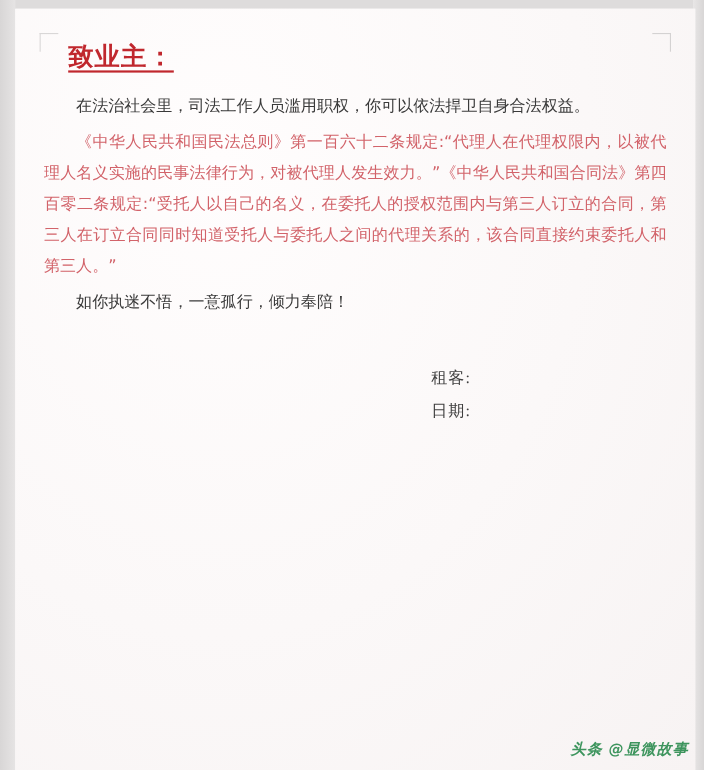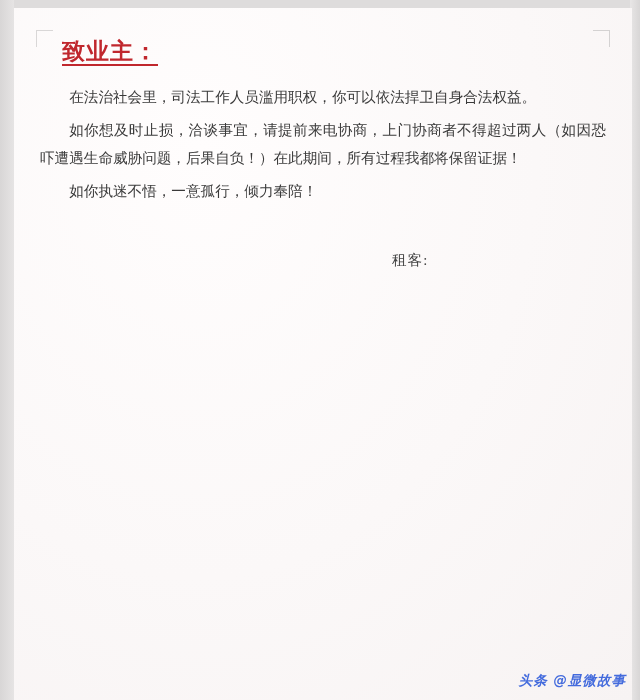--- a/index.html
+++ b/index.html
@@ -122,21 +122,21 @@
     color: #3f3f3f;
     font-family: Liberation Serif, serif;
   }
   .sign div { letter-spacing: 1px; }
 
   .watermark {
     position: absolute;
     right: 14px;
     bottom: 10px;
     font-size: 13.5px;
-    color: #1d4ed8;
+    color: #15803d;
     font-style: italic;
     font-weight: bold;
     letter-spacing: 1px;
     font-family: "DejaVu Sans", "Liberation Sans", sans-serif;
     opacity: 0.82;
   }
 </style>
 </head>
 <body>
 
@@ -151,28 +151,29 @@
     <div class="corner tl"></div>
     <div class="corner tr"></div>
 
     <div class="doc">
 
       <h1 class="title">致业主：</h1>
 
       <p class="para indent c-dark">在法治社会里，司法工作人员滥用职权，你可以依法捍卫自身合法权益。</p>
 
 
+      <p class="para indent c-red">《中华人民共和国民法总则》第一百六十二条规定:“代理人在代理权限内，以被代理人名义实施的民事法律行为，对被代理人发生效力。”《中华人民共和国合同法》第四百零二条规定:“受托人以自己的名义，在委托人的授权范围内与第三人订立的合同，第三人在订立合同同时知道受托人与委托人之间的代理关系的，该合同直接约束委托人和第三人。”</p>
 
 
-      <p class="para indent c-dark">如你想及时止损，洽谈事宜，请提前来电协商，上门协商者不得超过两人（如因恐吓遭遇生命威胁问题，后果自负！）在此期间，所有过程我都将保留证据！</p>
 
       <p class="para indent c-dark">如你执迷不悟，一意孤行，倾力奉陪！</p>
 
       <div class="sign">
         <div>租客:</div>
+        <div>日期:</div>
       </div>
 
     </div>
   </div>
 
   <div class="watermark">头条 @显微故事</div>
 
 </div>
 
 </body></html>

